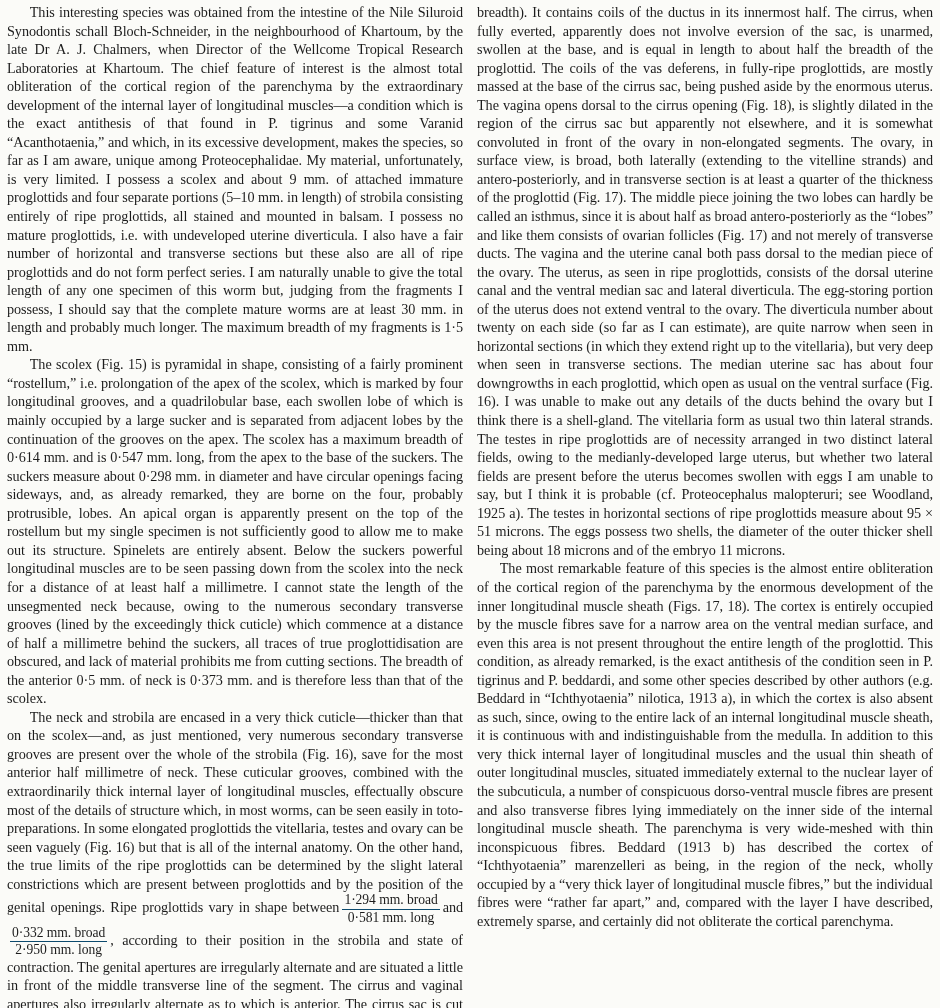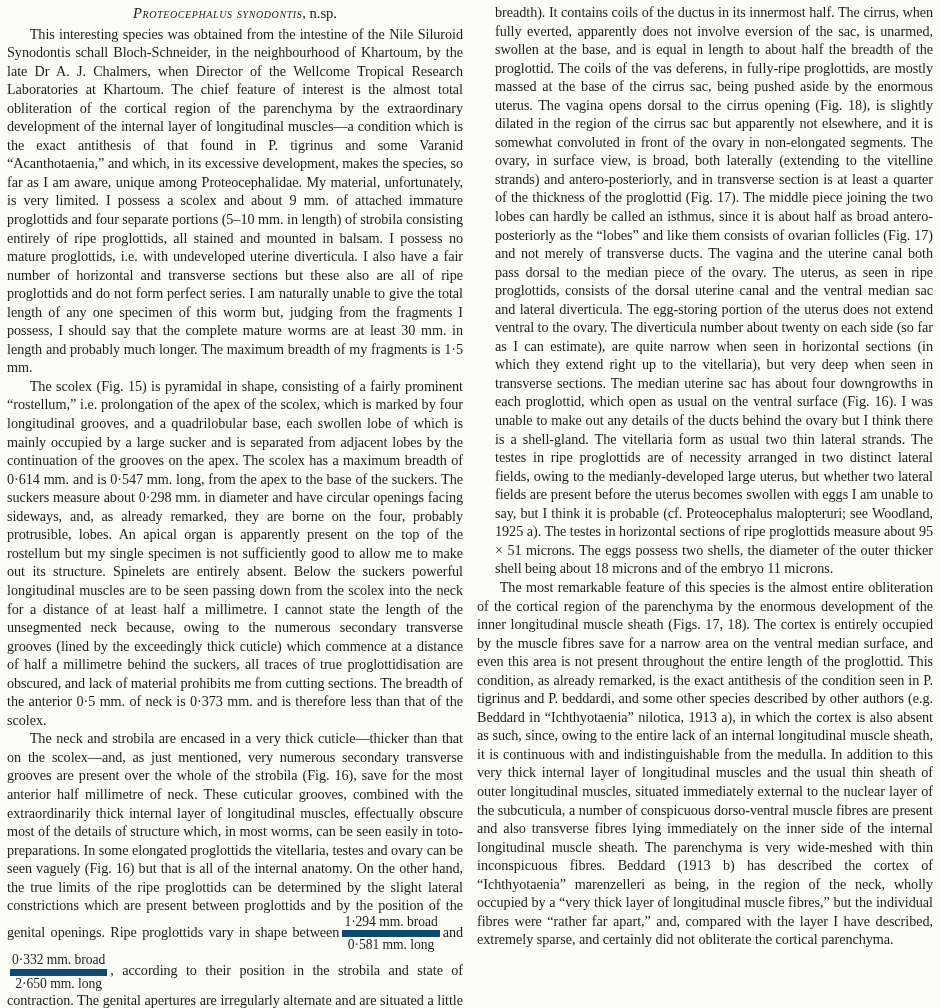--- a/index.html
+++ b/index.html
@@ -17,21 +17,21 @@
   .col {
     width: 470px;
     box-sizing: border-box;
     padding: 3px 7px 0 7px;
     text-align: justify;
     font-size: 14.2px;
     line-height: 18.55px;
     letter-spacing: -0.05px;
   }
   .col p { margin: 0; text-indent: 1.6em; }
-  p.noindent { text-indent: 0; margin-left: 18px; }
+  p.noindent { text-indent: 0; }
   .title {
     text-align: center;
     text-indent: 0 !important;
     margin: 1px 0 2px 0 !important;
     font-size: 14.6px;
   }
   .title .sc {
     font-style: italic;
     font-variant: small-caps;
     letter-spacing: 0.6px;
@@ -40,38 +40,37 @@
   .frac {
     display: inline-flex;
     flex-direction: column;
     vertical-align: middle;
     text-align: center;
     line-height: 1.08;
     font-size: 13.6px;
     margin: 0 3px;
     text-indent: 0;
   }
-  .frac .num { border-bottom: 7px solid #0c4a6e; padding: 0 2px 1px 2px; }
+  .frac .num { border-bottom: 1px solid #0c4a6e; padding: 0 2px 1px 2px; }
   .frac .den { padding-top: 1px; }
 </style>
 </head>
 <body>
 
 <div class="page">
   <div class="col">
-    <p class="title"><span class="sc">Proteocephalus synodontis</span><span>, n.sp.</span></p>
     <div>
         <p><span>This interesting species was obtained from the intestine of the Nile Siluroid </span><span class="it">Synodontis schall</span><span> Bloch-Schneider, in the neighbourhood of Khartoum, by the late Dr A. J. Chalmers, when Director of the Wellcome Tropical Research Laboratories at Khartoum. The chief feature of interest is the almost total obliteration of the cortical region of the parenchyma by the extraordinary development of the internal layer of longitudinal muscles—a condition which is the exact antithesis of that found in </span><span class="it">P. tigrinus</span><span> and some Varanid “</span><span class="it">Acanthotaenia</span><span>,” and which, in its excessive development, makes the species, so far as I am aware, unique among Proteocephalidae.  My material, unfortunately, is very limited.  I possess a scolex and about 9 mm. of attached immature proglottids and four separate portions (5–10 mm. in length) of strobila consisting entirely of ripe proglottids, all stained and mounted in balsam.  I possess no mature proglottids, </span><span class="it">i.e.</span><span> with undeveloped uterine diverticula.  I also have a fair number of horizontal and transverse sections but these also are all of ripe proglottids and do not form perfect series.  I am naturally unable to give the total length of any one specimen of this worm but, judging from the fragments I possess, I should say that the complete mature worms are at least 30 mm. in length and probably much longer. The maximum breadth of my fragments is 1·5 mm.</span></p>
         <p><span>The scolex (Fig. 15) is pyramidal in shape, consisting of a fairly prominent “rostellum,” </span><span class="it">i.e.</span><span> prolongation of the apex of the scolex, which is marked by four longitudinal grooves, and a quadrilobular base, each swollen lobe of which is mainly occupied by a large sucker and is separated from adjacent lobes by the continuation of the grooves on the apex.  The scolex has a maximum breadth of 0·614 mm. and is 0·547 mm. long, from the apex to the base of the suckers. The suckers measure about 0·298 mm. in diameter and have circular openings facing sideways, and, as already remarked, they are borne on the four, probably protrusible, lobes.  An apical organ is apparently present on the top of the rostellum but my single specimen is not sufficiently good to allow me to make out its structure.  Spinelets are entirely absent.  Below the suckers powerful longitudinal muscles are to be seen passing down from the scolex into the neck for a distance of at least half a millimetre.  I cannot state the length of the unsegmented neck because, owing to the numerous secondary transverse grooves (lined by the exceedingly thick cuticle) which commence at a distance of half a millimetre behind the suckers, all traces of true proglottidisation are obscured, and lack of material prohibits me from cutting sections.  The breadth of the anterior 0·5 mm. of neck is 0·373 mm. and is therefore less than that of the scolex.</span></p>
         <p><span>The neck and strobila are encased in a very thick cuticle—thicker than that on the scolex—and, as just mentioned, very numerous secondary transverse grooves are present over the whole of the strobila (Fig. 16), save for the most anterior half millimetre of neck. These cuticular grooves, combined with the extraordinarily thick internal layer of longitudinal muscles, effectually obscure most of the details of structure which, in most worms, can be seen easily in toto-preparations.  In some elongated proglottids the vitellaria, testes and ovary can be seen vaguely (Fig. 16) but that is all of the internal anatomy. On the other hand, the true limits of the ripe proglottids can be determined by the slight lateral constrictions which are present between proglottids and by the position of the genital openings.  Ripe proglottids vary in shape between</span><span class="frac">
             <span class="num">1·294 mm. broad</span>
             <span class="den">0·581 mm. long</span>
           </span><span>and</span><span class="frac">
             <span class="num">0·332 mm. broad</span>
-            <span class="den">2·650 mm. long</span>
+            <span class="den">2·950 mm. long</span>
           </span><span>, according to their position in the strobila and state of contraction. The genital apertures are irregularly alternate and are situated a little in front of the middle transverse line of the segment. The cirrus and vaginal apertures also irregularly alternate as to which is anterior. The cirrus sac is cut across in one of my transverse sections and is there 0·215 mm. long and 0·099 mm. in maximum breadth (dorso-ventrally, at the innermost end), and is at most one-seventh of the breadth of the proglottid (in very elongated proglottids the sac extends across one-third of the</span></p>
       </div>
   </div>
   <div class="col">
     <div>
         <p class="noindent"><span>breadth).  It contains coils of the ductus in its innermost half.  The cirrus, when fully everted, apparently does not involve eversion of the sac, is unarmed, swollen at the base, and is equal in length to about half the breadth of the proglottid. The coils of the vas deferens, in fully-ripe proglottids, are mostly massed at the base of the cirrus sac, being pushed aside by the enormous uterus.  The vagina opens dorsal to the cirrus opening (Fig. 18), is slightly dilated in the region of the cirrus sac but apparently not elsewhere, and it is somewhat convoluted in front of the ovary in non-elongated segments.  The ovary, in surface view, is broad, both laterally (extending to the vitelline strands) and antero-posteriorly, and in transverse section is at least a quarter of the thickness of the proglottid (Fig. 17). The middle piece joining the two lobes can hardly be called an isthmus, since it is about half as broad antero-posteriorly as the “lobes” and like them consists of ovarian follicles (Fig. 17) and not merely of transverse ducts.  The vagina and the uterine canal both pass dorsal to the median piece of the ovary.  The uterus, as seen in ripe proglottids, consists of the dorsal uterine canal and the ventral median sac and lateral diverticula.  The egg-storing portion of the uterus does not extend ventral to the ovary.  The diverticula number about twenty on each side (so far as I can estimate), are quite narrow when seen in horizontal sections (in which they extend right up to the vitellaria), but very deep when seen in transverse sections.  The median uterine sac has about four downgrowths in each proglottid, which open as usual on the ventral surface (Fig. 16).  I was unable to make out any details of the ducts behind the ovary but I think there is a shell-gland.  The vitellaria form as usual two thin lateral strands. The testes in ripe proglottids are of necessity arranged in two distinct lateral fields, owing to the medianly-developed large uterus, but whether two lateral fields are present before the uterus becomes swollen with eggs I am unable to say, but I think it is probable (cf. </span><span class="it">Proteocephalus malopteruri</span><span>; see Woodland, 1925 </span><span class="it">a</span><span>).  The testes in horizontal sections of ripe proglottids measure about 95 × 51 microns. The eggs possess two shells, the diameter of the outer thicker shell being about 18 microns and of the embryo 11 microns.</span></p>
         <p><span>The most remarkable feature of this species is the almost entire obliteration of the cortical region of the parenchyma by the enormous development of the inner longitudinal muscle sheath (Figs. 17, 18).  The cortex is entirely occupied by the muscle fibres save for a narrow area on the ventral median surface, and even this area is not present throughout the entire length of the proglottid. This condition, as already remarked, is the exact antithesis of the condition seen in </span><span class="it">P. tigrinus</span><span> and </span><span class="it">P. beddardi</span><span>, and some other species described by other authors (</span><span class="it">e.g.</span><span> Beddard in “</span><span class="it">Ichthyotaenia</span><span>” </span><span class="it">nilotica</span><span>, 1913 </span><span class="it">a</span><span>), in which the cortex is also absent as such, since, owing to the entire lack of an internal longitudinal muscle sheath, it is continuous with and indistinguishable from the medulla. In addition to this very thick internal layer of longitudinal muscles and the usual thin sheath of outer longitudinal muscles, situated immediately external to the nuclear layer of the subcuticula, a number of conspicuous dorso-ventral muscle fibres are present and also transverse fibres lying immediately on the inner side of the internal longitudinal muscle sheath. The parenchyma is very wide-meshed with thin inconspicuous fibres.  Beddard (1913 </span><span class="it">b</span><span>) has described the cortex of “</span><span class="it">Ichthyotaenia</span><span>” </span><span class="it">marenzelleri</span><span> as being, in the region of the neck, wholly occupied by a “very thick layer of longitudinal muscle fibres,” but the individual fibres were “rather far apart,” and, compared with the layer I have described, extremely sparse, and certainly did not obliterate the cortical parenchyma.</span></p>
       </div>
   </div>
 </div>

